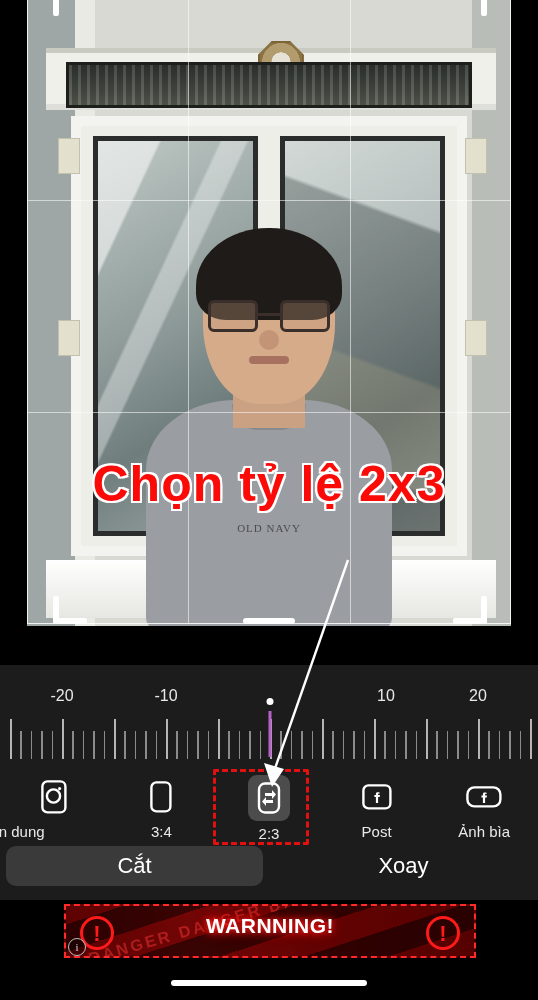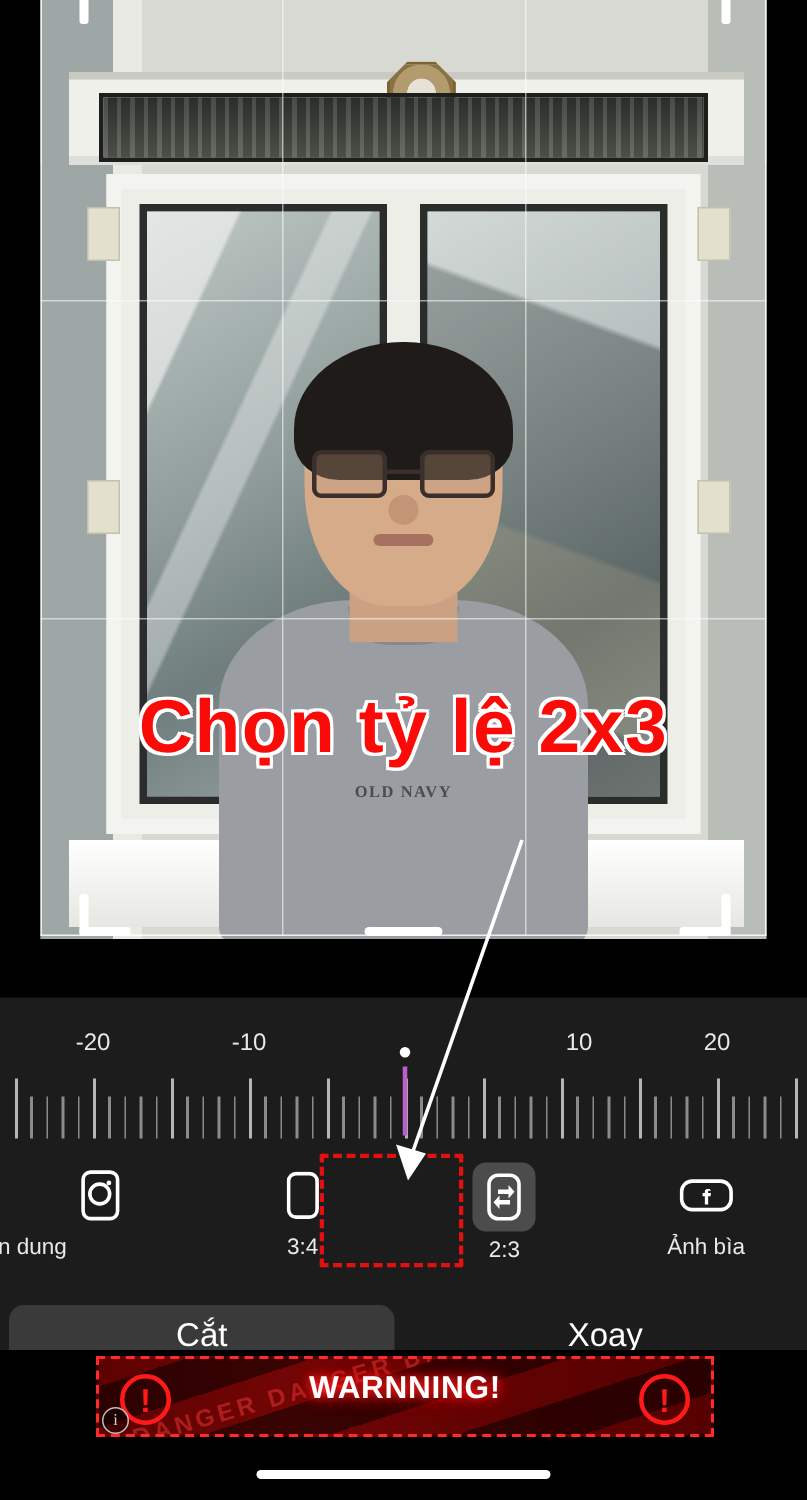--- a/index.html
+++ b/index.html
@@ -146,21 +146,21 @@
   .mouth {
     position: absolute; left: 50%; top: 134px; transform: translateX(-50%);
     width: 40px; height: 8px; background: #a8705f; border-radius: 10px;
   }
   .nose {
     position:absolute; left:50%; top:108px; transform:translateX(-50%);
     width: 20px; height: 20px; background: rgba(160,110,80,.35); border-radius: 50%;
   }
   .tshirt-logo {
     position: absolute; left: 50%; top: 300px; transform: translateX(-50%);
-    color: #4a4c50; font-size: 11px; letter-spacing: 1px; font-weight: bold;
+    color: #4a4c50; font-size: 11px; letter-spacing: 1px; font-weight: normal;
     font-family: "Liberation Serif", serif;
   }
 
   
   .cropframe {
     position: absolute;
     left: 27px; top: -12px; width: 484px; height: 636px;
   }
   .cropframe .edge { position: absolute; background: rgba(255,255,255,.85); }
   .cropframe .e-bot { left:0; bottom:0; width:100%; height:1px; }
@@ -242,21 +242,21 @@
   .ico { display:block; }
 
   
   .redbox {
     position:absolute; left:213px; top:104px; width:96px; height:76px;
     border:3px dashed #e31010; border-radius:2px;
   }
 
   
   .tabs {
-    position:absolute; left:0; top:204px; width:538px; height:42px;
+    position:absolute; left:0; top:180px; width:538px; height:42px;
     display:flex; align-items:center;
   }
   .tab {
     flex:1 1 0; text-align:center; color:#fff;
     font-size:22px; font-family:"Liberation Sans", sans-serif;
     padding:7px 0; margin:0 6px; border-radius:10px;
   }
   .tab.active { background:#3a3a3a; }
 
   
@@ -464,20 +464,29 @@
             <svg class="ico" width="24" height="32" viewBox="0 0 24 32">
         <rect x="2" y="1.5" width="20" height="29" rx="6" stroke="#fff" fill="none" stroke-width="2.4"></rect>
         <path d="M8 11 h7 v-3 l4 4.5 -4 4.5 v-3 H8z" fill="#fff"></path>
         <path d="M16 21 H9 v3 l-4 -4.5 4 -4.5 v3 h7z" fill="#fff"></path>
             </svg>
           </div>
           <div class="rlab">2:3</div>
         </div>
         <div class="ratio">
           <div class="iconwrap">
+            <svg class="ico" width="30" height="26" viewBox="0 0 30 26">
+        <rect x="1.4" y="1.4" width="27" height="23" rx="5" stroke="#fff" fill="none" stroke-width="2.4"></rect>
+        <path d="M17.2 8.2h-1.6c-1.1 0-1.7.6-1.7 1.7V11h-1.5v2.1h1.5V19h2.2v-5.9h1.6l.3-2.1h-1.9v-.9c0-.5.2-.7.7-.7h1.2z" fill="#fff"></path>
+            </svg>
+          </div>
+          <div class="rlab">Post</div>
+        </div>
+        <div class="ratio">
+          <div class="iconwrap">
             <svg class="ico" width="36" height="22" viewBox="0 0 36 22">
         <rect x="1.4" y="1.4" width="33" height="19" rx="7" stroke="#fff" fill="none" stroke-width="2.4"></rect>
         <path d="M20.2 6.6h-1.6c-1.1 0-1.7.6-1.7 1.7v1.1h-1.5v2.1h1.5V17h2.2v-5.5h1.6l.3-2.1h-1.9v-.9c0-.5.2-.7.7-.7h1.2z" fill="#fff"></path>
             </svg>
           </div>
           <div class="rlab">Ảnh bìa</div>
         </div>
       </div>
 
     <div class="tabs" id="tab-row">

